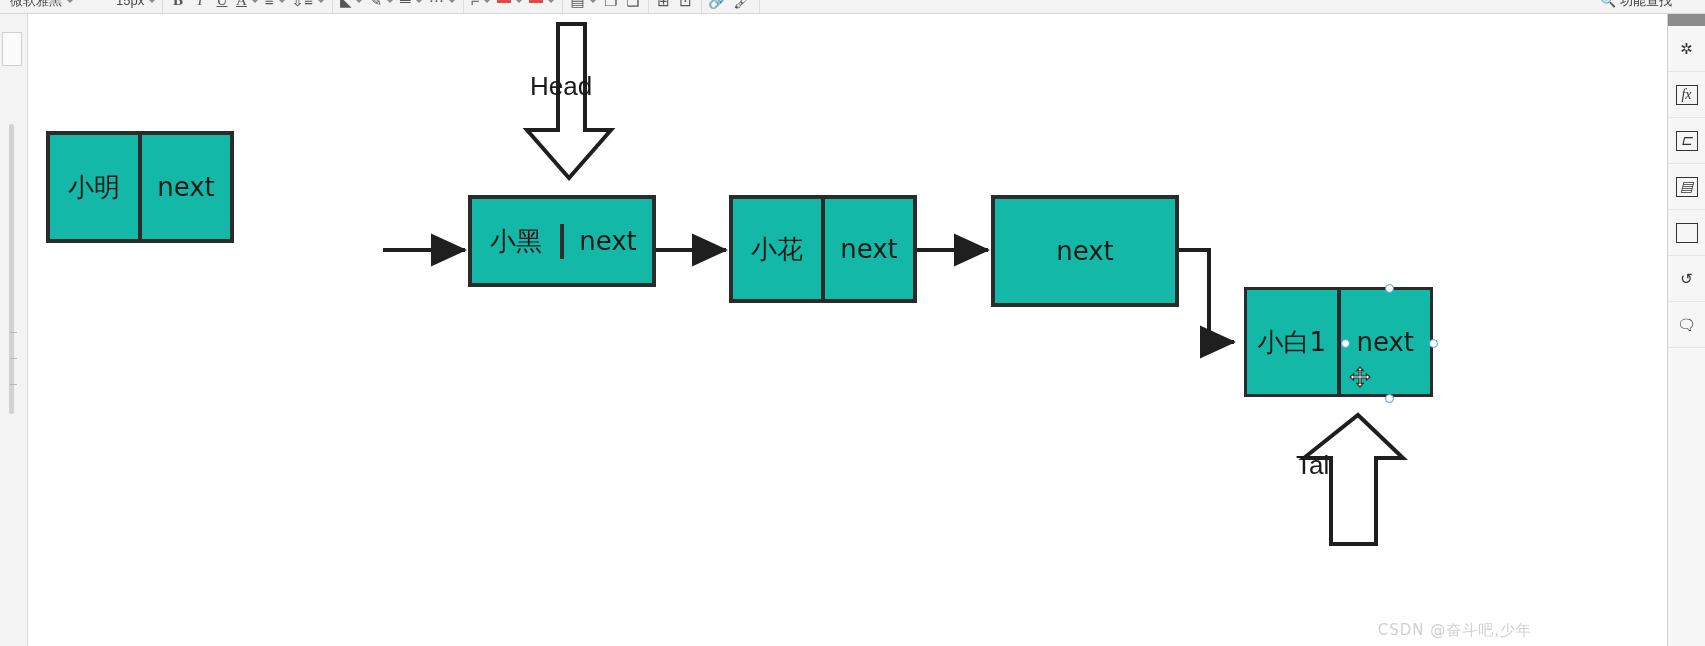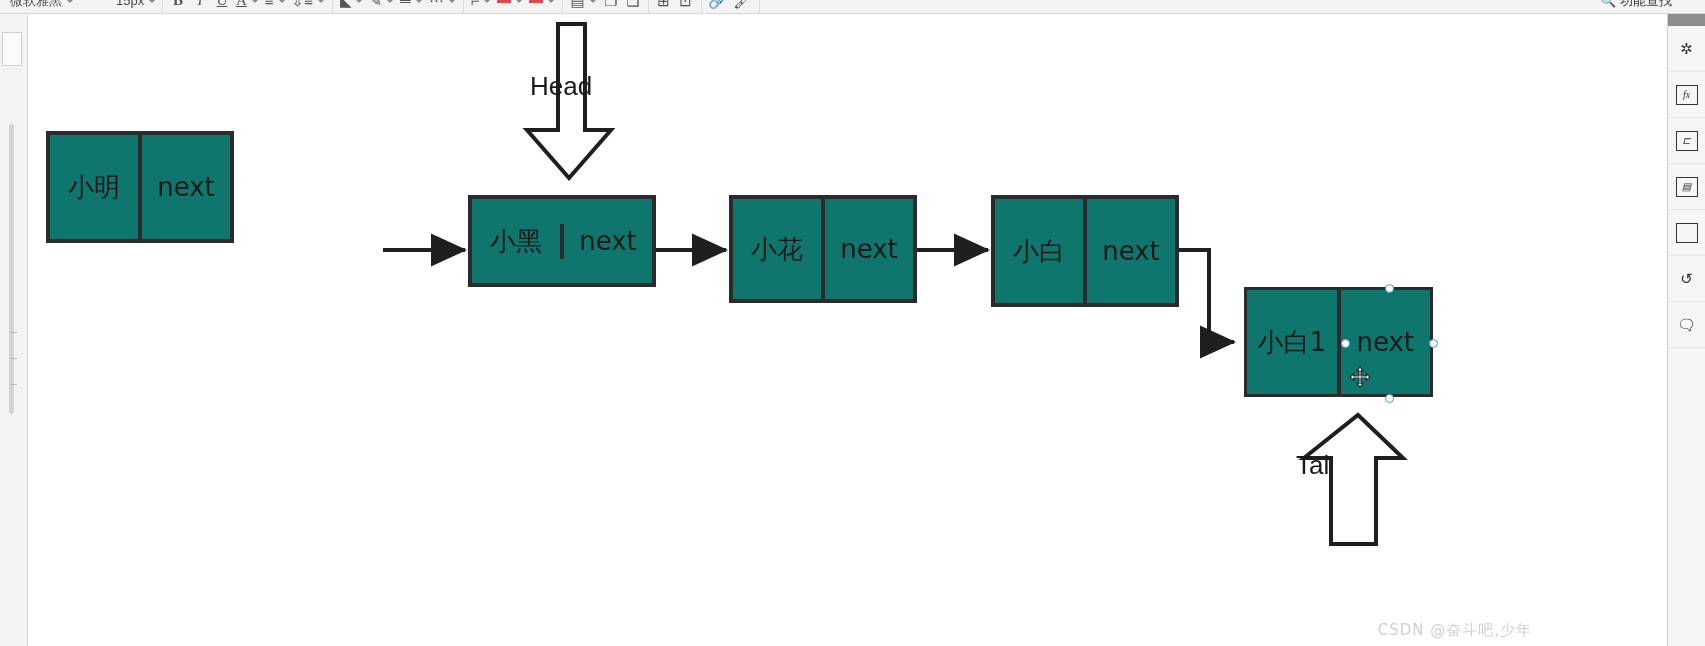--- a/index.html
+++ b/index.html
@@ -90,28 +90,28 @@
     height: 12px; background:#8c8c8c;
   }
   .rp-item {
     height: 46px; display:flex; align-items:center; justify-content:center;
     color:#333; font-size: 15px;
     border-bottom: 1px solid #e6e6e6;
   }
   .rp-box {
     width: 22px; height: 20px; border: 1.5px solid #333;
     display:flex; align-items:center; justify-content:center;
-    font-size: 10px; font-style: italic; font-family:"Liberation Serif", serif;
+    font-size: 14px; font-style: italic; font-family:"Liberation Serif", serif;
   }
 
   
   .node {
     position: absolute;
     border: 4px solid #2b2b2b;
-    background: #0f766e;
+    background: #14b8a6;
     display: flex;
   }
   .node .cell {
     flex: 1;
     display: flex; align-items: center; justify-content: center;
     font-size: 26px; color: #1a1a1a;
     font-family: "DejaVu Sans", "Liberation Sans", sans-serif;
   }
   .node .cell.left { border-right: 4px solid #2b2b2b; }
 
@@ -314,21 +314,20 @@
       <div class="cell left">小黑</div>
       <div class="cell">next</div>
     </div>
 
     <div class="node" style="left:701px; top:181px; width:188px; height:108px;">
       <div class="cell left">小花</div>
       <div class="cell">next</div>
     </div>
 
     <div class="node" style="left:963px; top:181px; width:188px; height:112px;">
-      <div class="cell left">小白</div>
       <div class="cell">next</div>
     </div>
 
     <div class="node selected" style="left:1216px; top:273px; width:189px; height:110px;">
       <div class="cell left">小白1</div>
       <div class="cell">next</div>
     </div>
 
     <div class="handle" style="left:1357px; top:270px;"></div>
     <div class="handle" style="left:1313px; top:325px;"></div>

